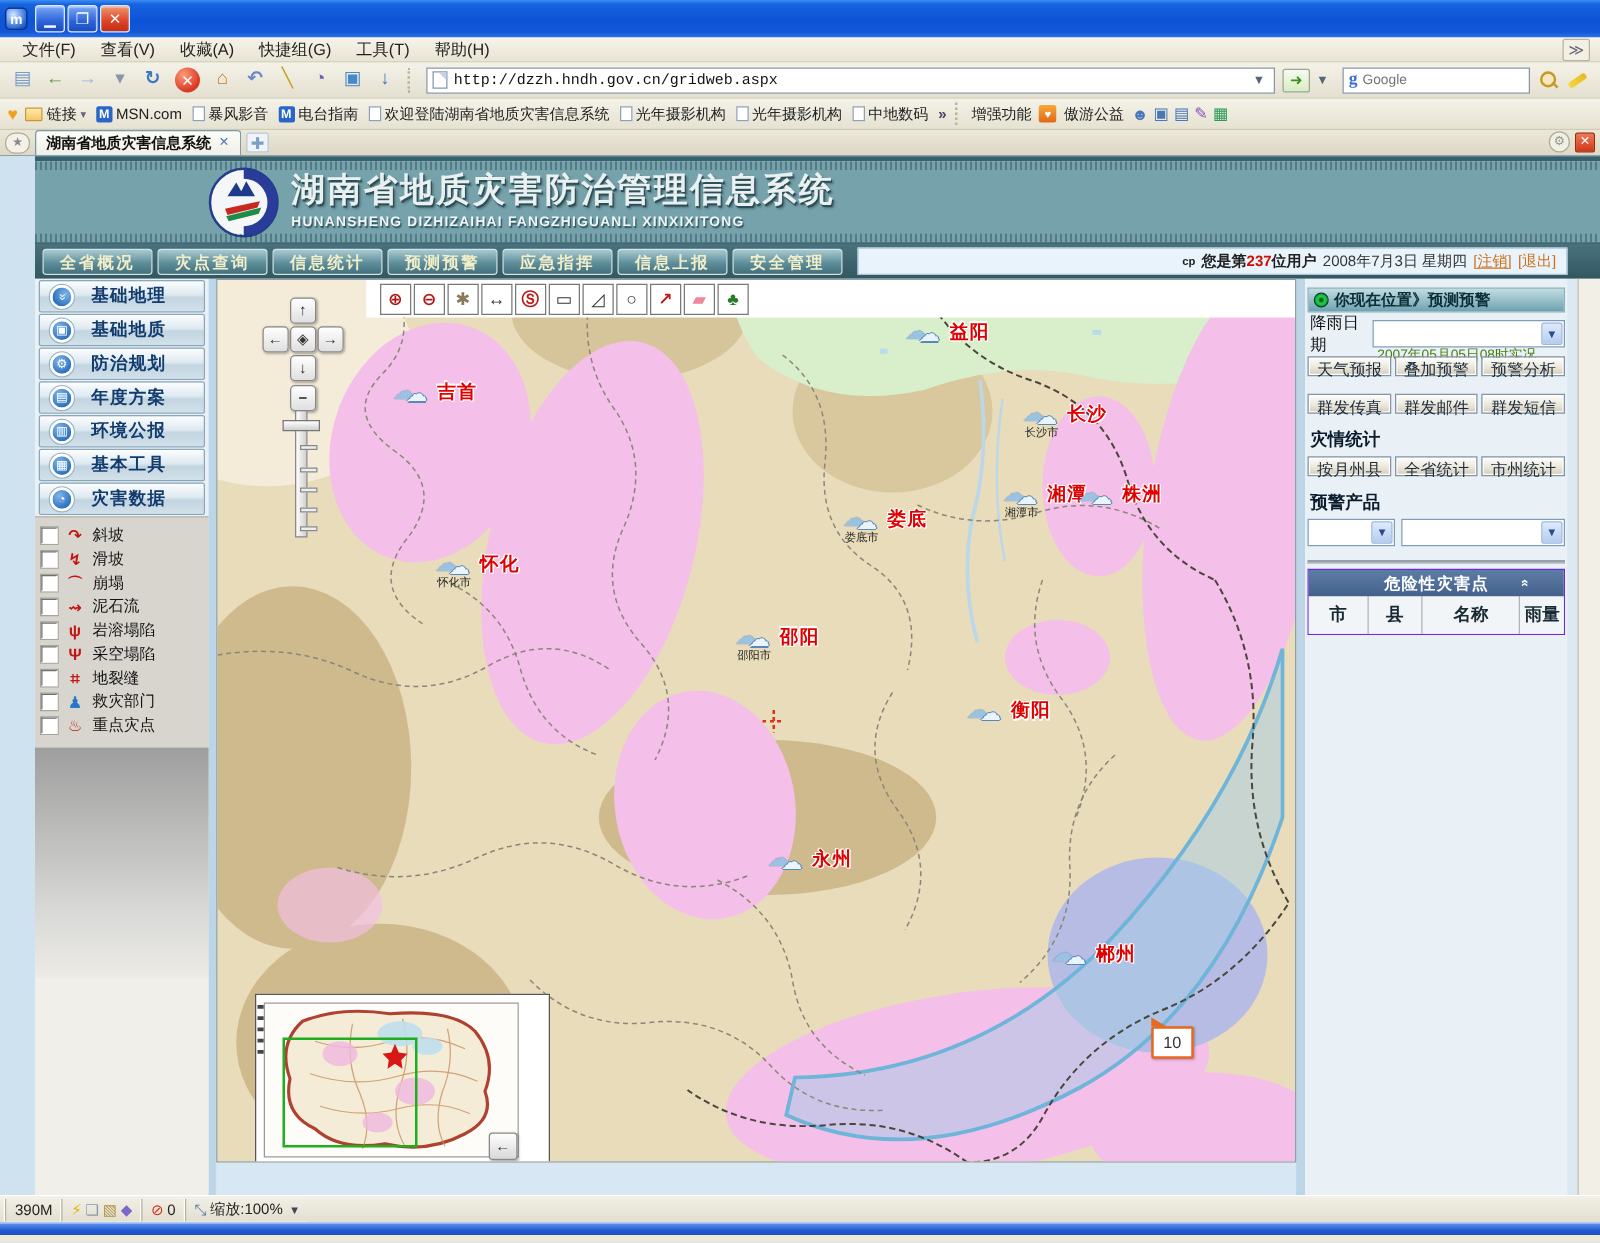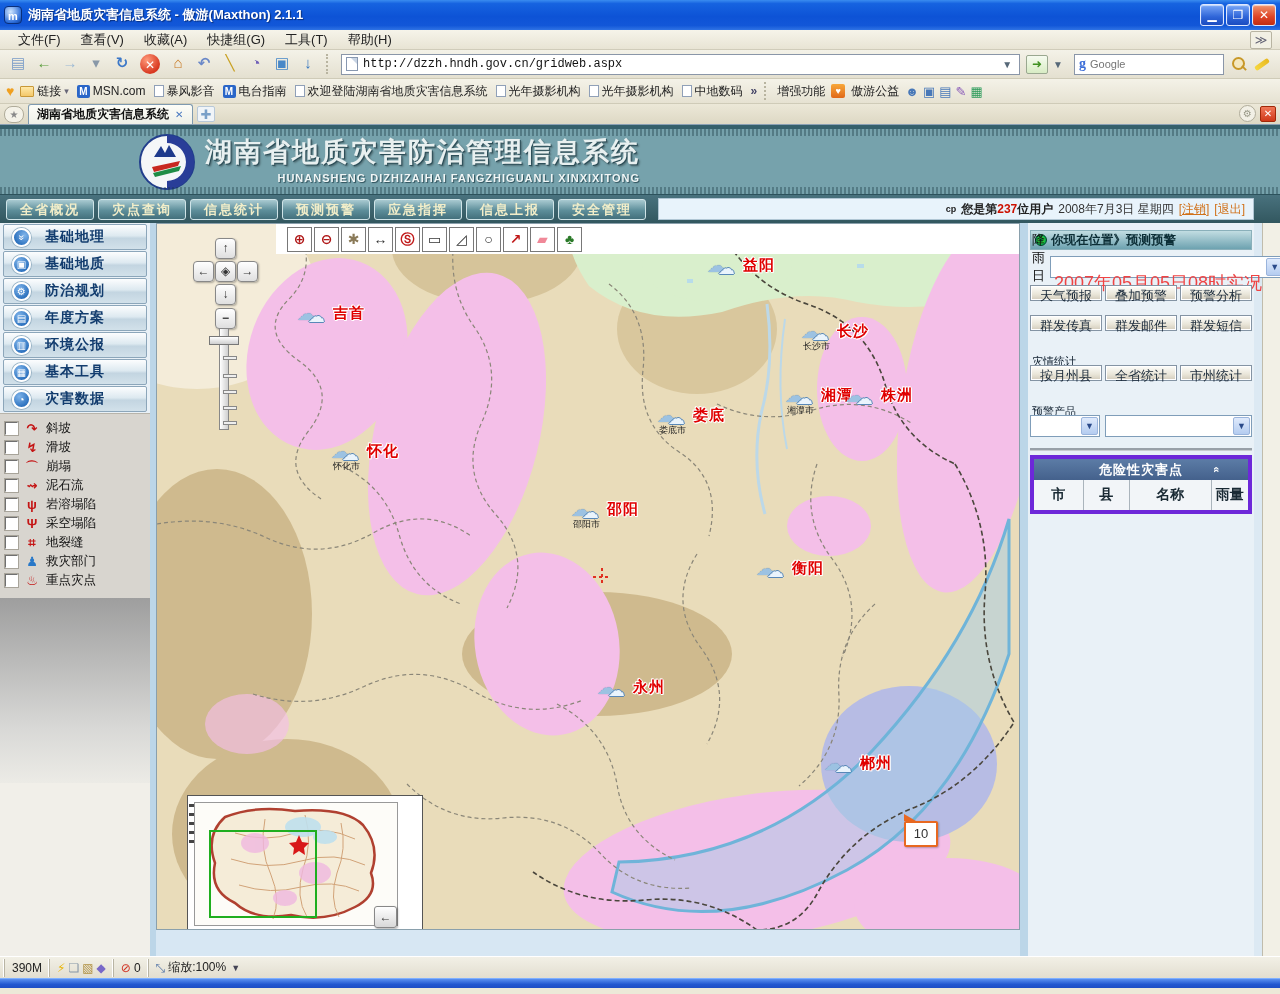--- a/index.html
+++ b/index.html
@@ -62,30 +62,30 @@
   .tab { height:20px; min-width:165px; background:linear-gradient(180deg,#fdfdf8,#eef0e8); border:1px solid #7f9ab0; border-bottom:0; border-radius:3px 3px 0 0;
     display:flex; align-items:center; padding:0 8px; gap:6px; }
   .tab .tab-label { font-weight:bold; font-size:12px; color:#111; }
   .tab .tab-close { color:#4878c0; font-size:10px; font-weight:bold; }
   .newtab-btn { width:18px; height:16px; margin:0 0 2px 4px; color:#7aa0c8; font-weight:bold; font-size:13px; line-height:16px; text-align:center; border:1px solid #b8c8d8; border-radius:2px; background:#f0f4f8; }
   .tabbar-right { margin-left:auto; display:flex; align-items:center; gap:4px; padding-bottom:2px; }
   .circ-btn { width:17px; height:17px; border-radius:50%; border:1px solid #b0ac9a; background:#f2f0e6; color:#998; font-size:10px; text-align:center; line-height:15px; }
   .tabclose-red { width:16px; height:16px; background:linear-gradient(180deg,#f07858,#d03818); border:1px solid #a02808; border-radius:2px; color:#fff; font-weight:bold; font-size:10px; text-align:center; line-height:14px; }
 
   
-  .site { height:831px; background:#cfe2f0; position:relative; }
+  .site { height:831px; background:#cfe2f0; position:relative;padding-left:28px; }
   .topline { height:4px; background:#35606c; }
   .banner { height:66px; background:#76a2ac; position:relative; overflow:hidden; border-bottom:1px solid #2c525c; }
   .banner::before,.banner::after { content:""; position:absolute; left:0; right:0; height:7px;
     background:repeating-linear-gradient(90deg,rgba(20,50,60,.35) 0 2px,transparent 2px 4px); }
   .banner::before { top:0; } .banner::after { bottom:0; }
   .logo { position:absolute; left:138px; top:4px; }
   .banner-titles { position:absolute; left:205px; top:5px; }
   .banner-title { font-size:27px; font-weight:bold; color:#e8f0f0; letter-spacing:2px; text-shadow:1px 1px 0 #2c4e58,2px 2px 2px rgba(0,0,0,.35); }
-  .banner-sub { font-size:11px; font-weight:bold; color:#f0f6f6; letter-spacing:1px; margin-top:2px; text-shadow:1px 1px 1px #2c4e58;text-align:right; }
+  .banner-sub { font-size:11px; font-weight:bold; color:#f0f6f6; letter-spacing:1px; margin-top:2px; text-shadow:1px 1px 1px #2c4e58; }
   .orgbar { position:absolute; right:116px; bottom:8px; height:26px; background:#a9c6cc; display:flex; align-items:center; padding:0 18px;
     clip-path:polygon(26px 0,100% 0,100% 100%,0 100%); }
   .orgbar span { color:#16343c; font-size:13px; letter-spacing:1px; }
   .org-div { width:1px; height:16px; background:#56787f; margin:0 14px; }
 
   .navstrip { height:28px; background:linear-gradient(180deg,#49727e,#32575f); display:flex; align-items:center; padding:0 26px 0 6px; gap:4px; }
   .nav-tab { height:21px; padding:0 13px; border:1px solid #cfe4e8; border-radius:3px; background:linear-gradient(180deg,#a9cad1,#5d8e9a 55%,#43707c);
     color:#f2eec9; font-weight:bold; font-size:13px; line-height:19px; letter-spacing:2px; }
   .userbar { flex:1; height:22px; margin-left:8px; background:#e8f3fb; border:1px solid #b0c6d4; display:flex; align-items:center; justify-content:flex-end; padding:0 8px; gap:5px; font-size:12px; color:#333; }
   .userbar .cp { font-size:9px; font-weight:bold; color:#222; }
@@ -148,30 +148,30 @@
 
   
   .col-right { width:226px; background:#e9f1f7; position:relative; font-size:12px; }
   .loc-bar { position:absolute; left:2px; right:2px; top:7px; height:20px; background:linear-gradient(180deg,#c2dde2,#6da2b0);
     display:flex; align-items:center; gap:4px; padding:0 4px; border:1px solid #8ab0ba; }
   .green-dot { width:12px; height:12px; border-radius:50%; background:radial-gradient(circle,#063 15%,#3c3 40%,#0a5 70%); border:1px solid #042; }
   .loc-text { font-weight:bold; color:#0c2e36; font-size:12.5px; }
   .rain-row { position:absolute; left:4px; right:2px; top:33px; height:22px; display:flex; align-items:center; }
   .rain-label { font-size:13px; color:#111; margin-right:5px; }
   .xp-select { height:22px; background:#fff; border:1px solid #7f9db9; display:flex; align-items:center; }
-  .xp-select .val { flex:1; padding:0 3px; font-size:18px; color:#ef4444; white-space:nowrap; overflow:hidden;margin-top:32px; }
+  .xp-select .val { flex:1; padding:0 3px; font-size:11px; color:#4d7c0f; white-space:nowrap; overflow:hidden;margin-top:32px; }
   .xp-select .arr { width:17px; height:18px; margin:1px; background:linear-gradient(180deg,#dfeafc,#b4ccf0); border:1px solid #9ab4dc; border-radius:2px;
     color:#2a4a8a; font-size:9px; text-align:center; line-height:17px; }
   .btn-row { position:absolute; left:2px; right:2px; display:flex; gap:3px; }
   .xp-btn { flex:1; height:16px; border:1px solid #8494a4; box-shadow:inset 0 0 0 1px #fff; background:linear-gradient(180deg,#fefefb,#e9e5d8 60%,#d2cbbb);
     font-size:13px; color:#1a2a3a; text-align:center; line-height:20px; }
-  .sect-label { position:absolute; left:4px; font-weight:normal; font-size:11px; color:#0c1c2c;margin-top:11px; }
+  .sect-label { position:absolute; left:4px; font-weight:bold; font-size:14px; color:#0c1c2c; }
   .prod-selects { position:absolute; left:2px; right:2px; display:flex; gap:5px; }
   .divider { position:absolute; left:2px; right:2px; height:3px; background:#98a0a8; border-bottom:1px solid #c8ccd0; }
-  .danger-box { position:absolute; left:2px; right:2px; border:4px solid #6d28d9; background:#fff; }
+  .danger-box { position:absolute; left:2px; right:2px; border:1px solid #6d28d9; background:#fff; }
   .danger-head { height:21px; background:linear-gradient(180deg,#5c7ca6,#44618c); color:#fff; font-weight:bold; font-size:13px;
     display:flex; align-items:center; justify-content:center; position:relative; letter-spacing:1px; }
   .danger-chev { position:absolute; right:28px; font-size:11px; transform:rotate(90deg); font-weight:bold; }
   .rec-row { height:30px; background:#eef3f8; border-bottom:1px solid #b8c4cc; display:flex; align-items:center; }
   .rec-main { flex:1; text-align:center; font-size:13px; color:#222; border-right:1px solid #b8c4cc; height:100%; line-height:30px; }
   .rec-main .zero { color:#cc1100; }
   .rec-side { width:54px; height:100%; }
   .tbl-head { display:flex; height:30px; background:#f2f5f8; }
   .tbl-cell { border-right:1px solid #aab4bc; text-align:center; font-weight:bold; font-size:14px; color:#1a2a34; line-height:28px; }
   .panel-rest { position:absolute; left:2px; right:2px; bottom:0; top:318px; background:#e9f1f7; }
@@ -189,21 +189,20 @@
 
   .taskbar-sliver { height:10px; background:linear-gradient(180deg,#5a90f0,#2258d0 60%,#1e4ec4); border-top:1px solid #7fb0ff; }
 </style>
 </head>
 <body>
 
 <div id="screen">
 
   <div class="titlebar">
     <span class="app-icon">m</span>
-    <span class="title">湖南省地质灾害信息系统 - 傲游(Maxthon) 2.1.1</span>
     <span class="winbtns">
       <span class="wb min">▁</span>
       <span class="wb max">❐</span>
       <span class="wb close">✕</span>
     </span>
   </div>
 
   <div class="menubar" id="menubar">
     <span class="menu-item">文件(F)</span>
       <span class="menu-item">查看(V)</span>

